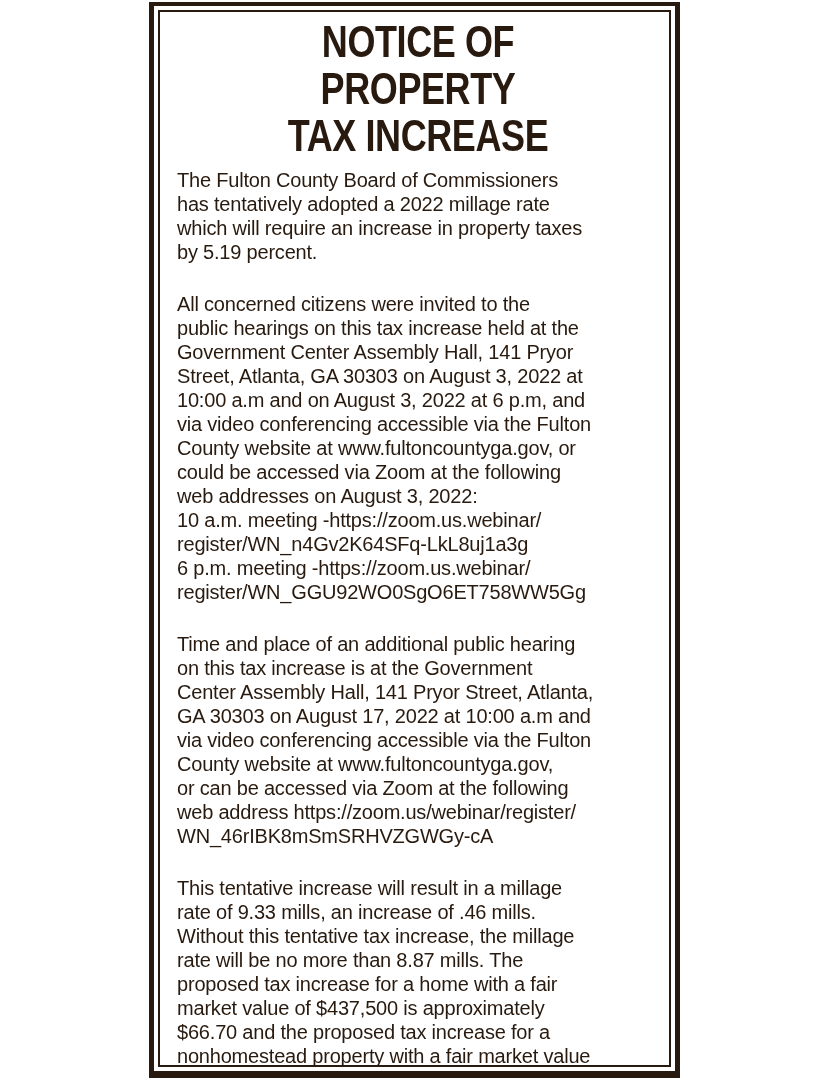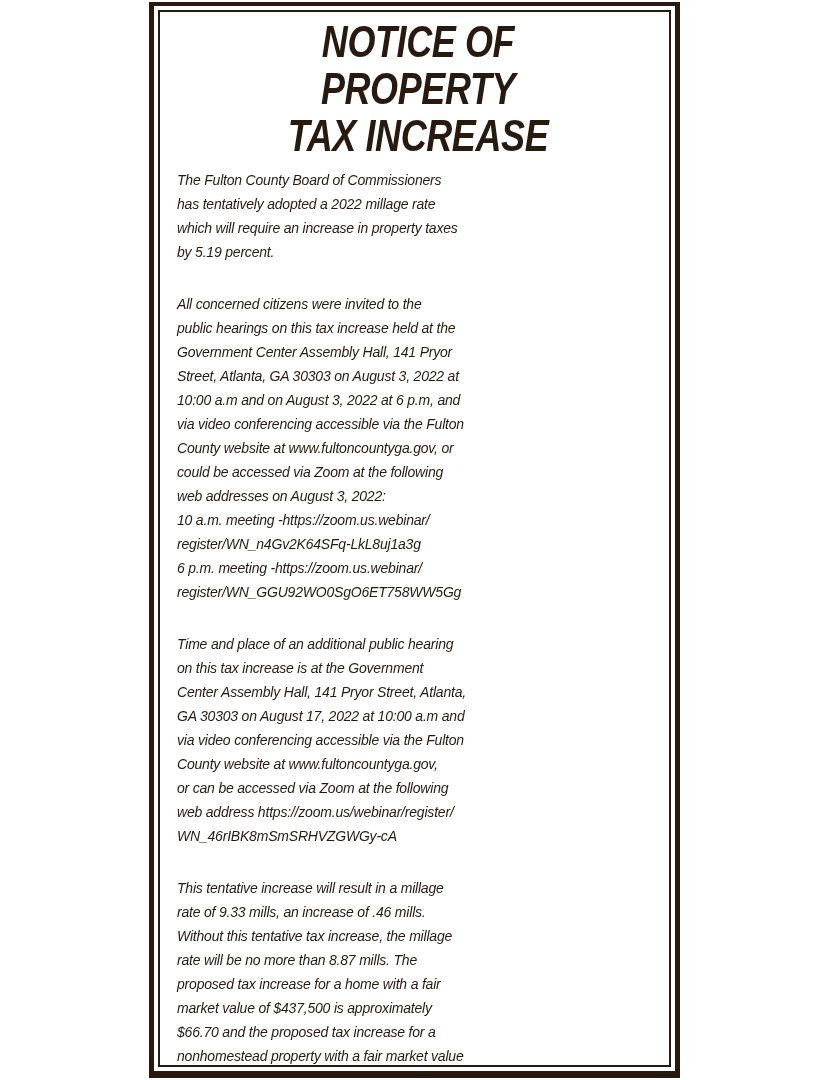--- a/index.html
+++ b/index.html
@@ -31,36 +31,35 @@
     border-color: var(--ink);
     border-width: 4px 5px 7px 5px;
     background: var(--paper);
   }
   .notice-inner {
     position: absolute;
     inset: 4px;
     border: 2px solid var(--ink);
     padding: 6px 10px 0 17px;
     overflow: hidden;
-    font-style: italic;
   }
   .notice-title {
     font-size: 45px;
     line-height: 47px;
     font-weight: bold;
     text-align: center;
     white-space: pre-line;
     letter-spacing: -0.5px;
     transform: scaleX(0.8);
     transform-origin: 50% 0;
     margin: 0 0 9px 0;
     color: var(--ink);
   }
   .notice-paragraph {
-    font-size: 14px;
+    font-size: 20px;
     line-height: 24px;
     letter-spacing: -0.2px;
     white-space: pre;
     margin: 0 0 28px 0;
     color: var(--ink);
   }
 </style>
 </head>
 <body>
 

